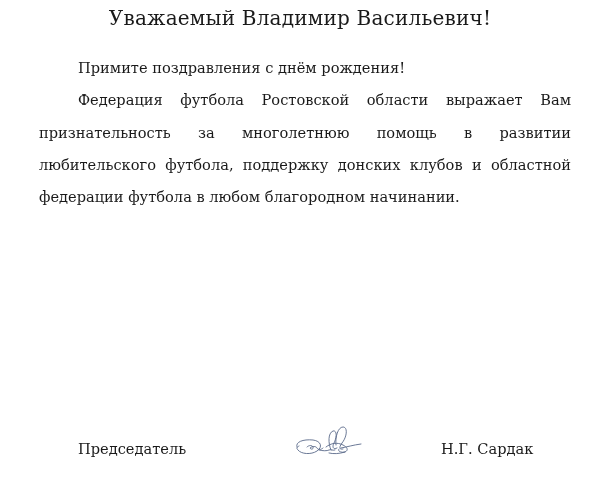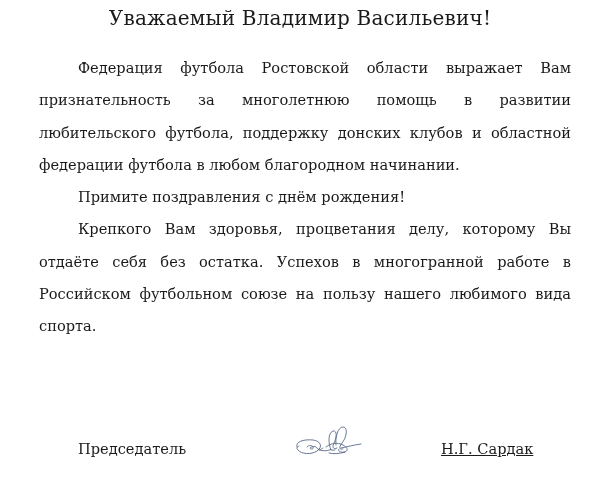--- a/index.html
+++ b/index.html
@@ -56,41 +56,40 @@
     height: 24px;
     font-size: 14.6px;
     line-height: 20px;
   }
   .position-title {
     position: absolute;
     left: 78px; top: 0;
   }
   .signer-name {
     position: absolute;
-    left: 441px; top: 0; text-decoration: underline;
+    left: 441px; top: 0;
   }
   .signature {
     position: absolute;
     left: 293px;
     top: 423px;
     width: 70px;
     height: 38px;
   }
 </style>
 </head>
 <body>
 
 <div class="page">
 
   <div class="title">Уважаемый Владимир Васильевич!</div>
 
   <div class="body-text">
+    <p class="para">Примите поздравления с днём рождения!</p>
     <p class="para">Федерация футбола Ростовской области выражает Вам признательность за многолетнюю помощь в развитии любительского футбола, поддержку донских клубов и областной федерации футбола в любом благородном начинании.</p>
-    <p class="para">Примите поздравления с днём рождения!</p>
-    <p class="para">Крепкого Вам здоровья, процветания делу, которому Вы отдаёте себя без остатка. Успехов в многогранной работе в Российском футбольном союзе на пользу нашего любимого вида спорта.</p>
   </div>
 
 
   <div class="signature-row">
     <span class="position-title">Председатель</span>
     <span class="signer-name">Н.Г. Сардак</span>
   </div>
 
   <svg class="signature" viewBox="0 0 70 38" fill="none" stroke="#5a6a8a" stroke-width="0.9" stroke-linecap="round" stroke-linejoin="round">
 

